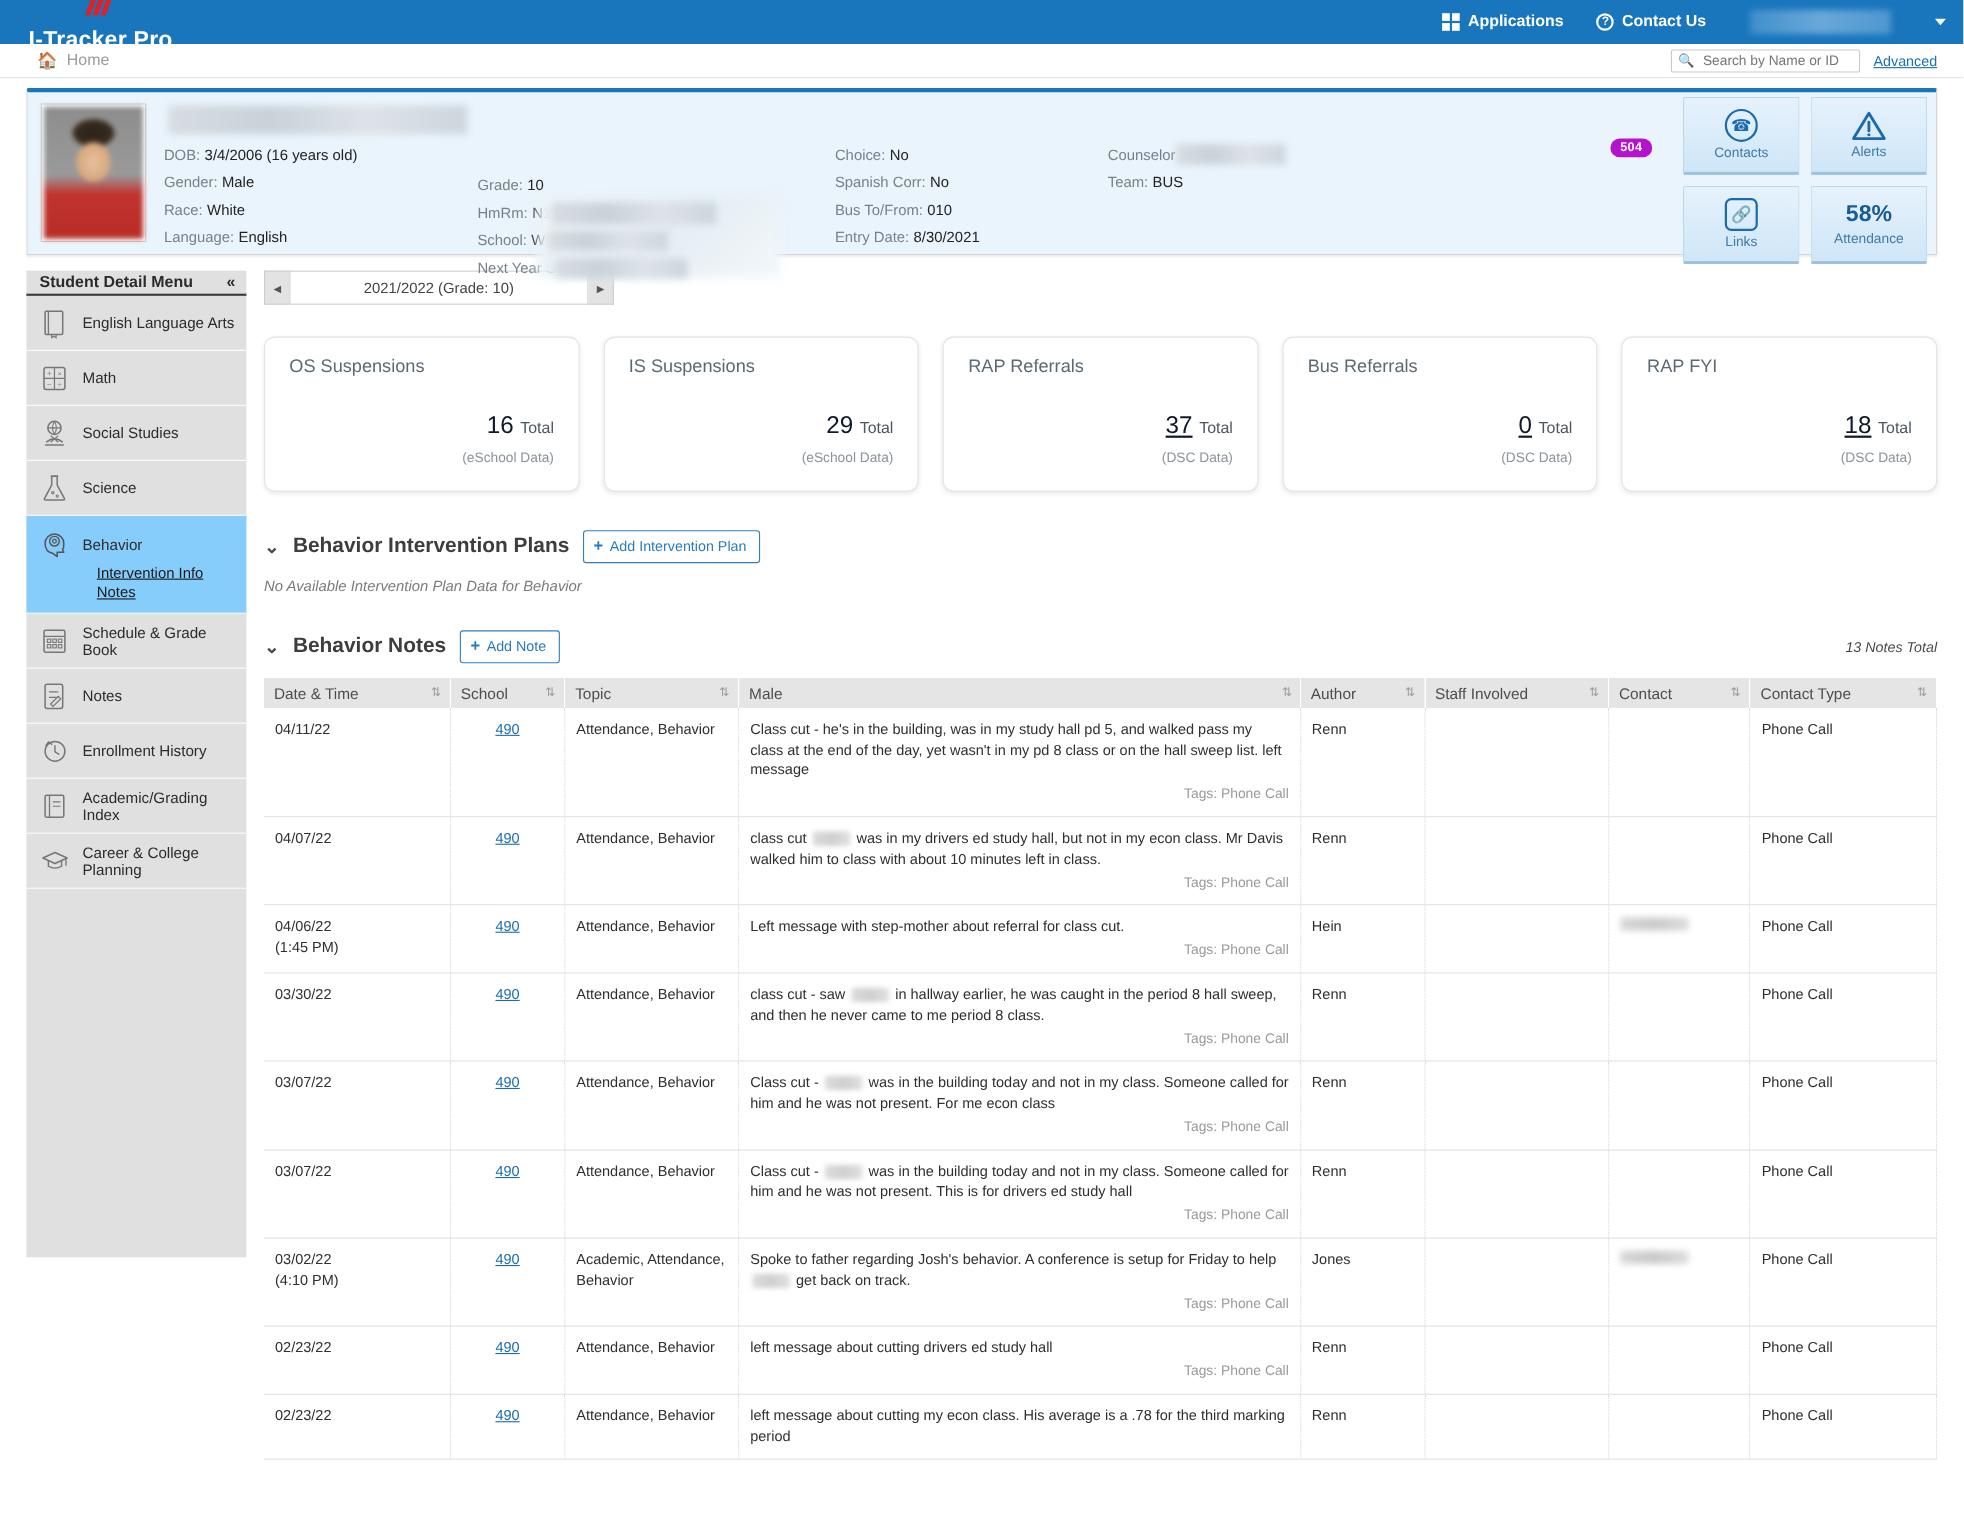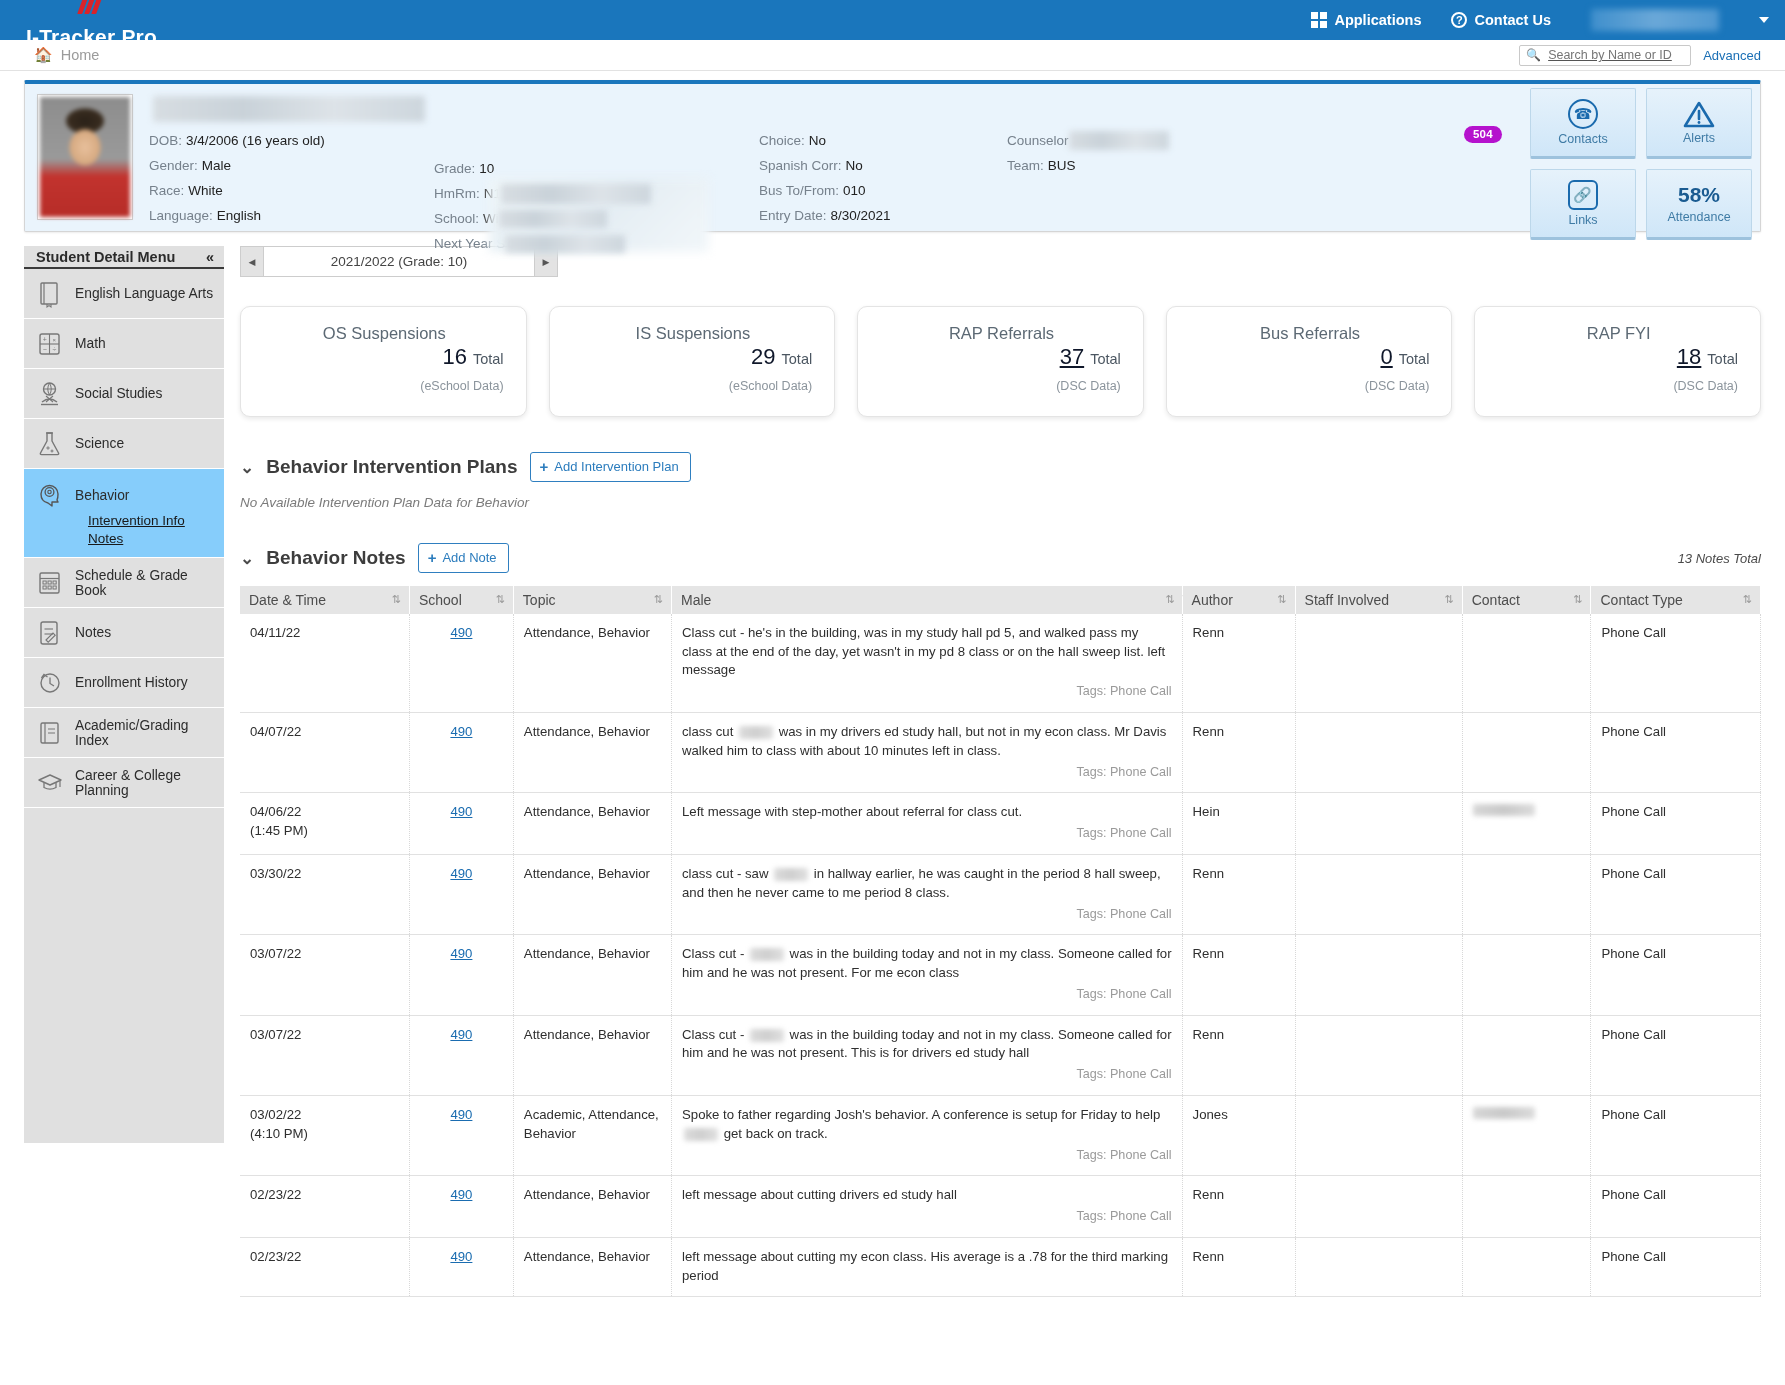--- a/index.html
+++ b/index.html
@@ -66,23 +66,23 @@
   .crumb { display: flex; align-items: center; gap: 8px; color: #9b9b9b; font-size: 14.5px; cursor: pointer;}
   .home-icon { font-size: 15px; color: #8d8d8d; }
   .searchwrap { margin-left: auto; display: flex; align-items: center; gap: 12px; }
   .searchbox {
     width: 172px; height: 21px; border: 1px solid #c9c9c9; border-radius: 2px;
     display: flex; align-items: center; gap: 5px; padding: 0 6px; background: #fff;
   }
   .searchbox .mag { color: #7e7e7e; font-size: 12px; }
   .searchbox input {
     border: 0; outline: 0; font-size: 12.5px; color: #555; width: 100%;
-    font-family: "Liberation Sans", sans-serif; background: transparent; text-decoration: underline;
-  }
-  .advanced { color: #1a6fb5; font-size: 13px; cursor: pointer; }
+    font-family: "Liberation Sans", sans-serif; background: transparent;
+  }
+  .advanced { color: #1a6fb5; font-size: 13px; text-decoration: underline; cursor: pointer; }
 
   
   .student-region { padding: 9px 24px 0 24px; }
   .student-card {
     border: 1px solid #d5d5d5; border-top: 4px solid #1a76bc;
     background: #eaf4fc; border-radius: 2px;
     display: flex; position: relative;
     height: 152px;
     box-shadow: 0 1px 2px rgba(0,0,0,.08);
   }
@@ -186,24 +186,24 @@
   }
   .yn-btn.left { border-right: none; }
   .yn-btn.right { border-left: none; }
   .yn-mid {
     flex: 1; border: 1px solid #cdcdcd; background: #fff;
     display: flex; align-items: center; justify-content: center;
     font-size: 13.5px; color: #444;
   }
   .cards { display: flex; gap: 22px; margin-top: 29px; }
   .stat-card {
-    flex: 1; height: 111px; background: #fff;
+    flex: 1; height: 141px; background: #fff;
     border: 1px solid #e4e4e4; border-radius: 10px;
     box-shadow: 0 2px 5px rgba(0,0,0,.09);
-    padding: 17px 20px 0 22px; position: relative; text-align: center;
+    padding: 17px 20px 0 22px; position: relative;
   }
   .stat-title { font-size: 16.5px; color: #5c6974; }
   .stat-val {
     position: absolute; right: 22px; bottom: 46px;
     display: flex; align-items: baseline; gap: 6px;
   }
   .stat-num { font-size: 22px; color: #0f172a; font-weight: normal; }
   .stat-num.link { text-decoration: underline; cursor: pointer; }
   .stat-total { font-size: 14.5px; color: #4b5661; }
   .stat-src {

